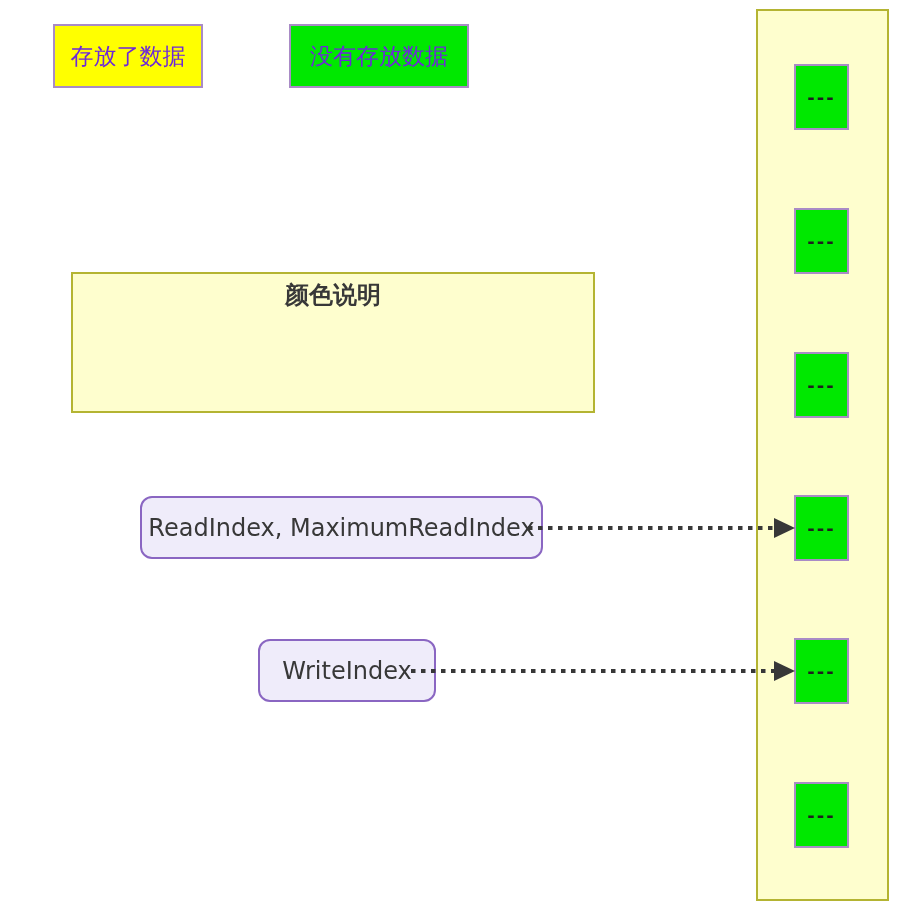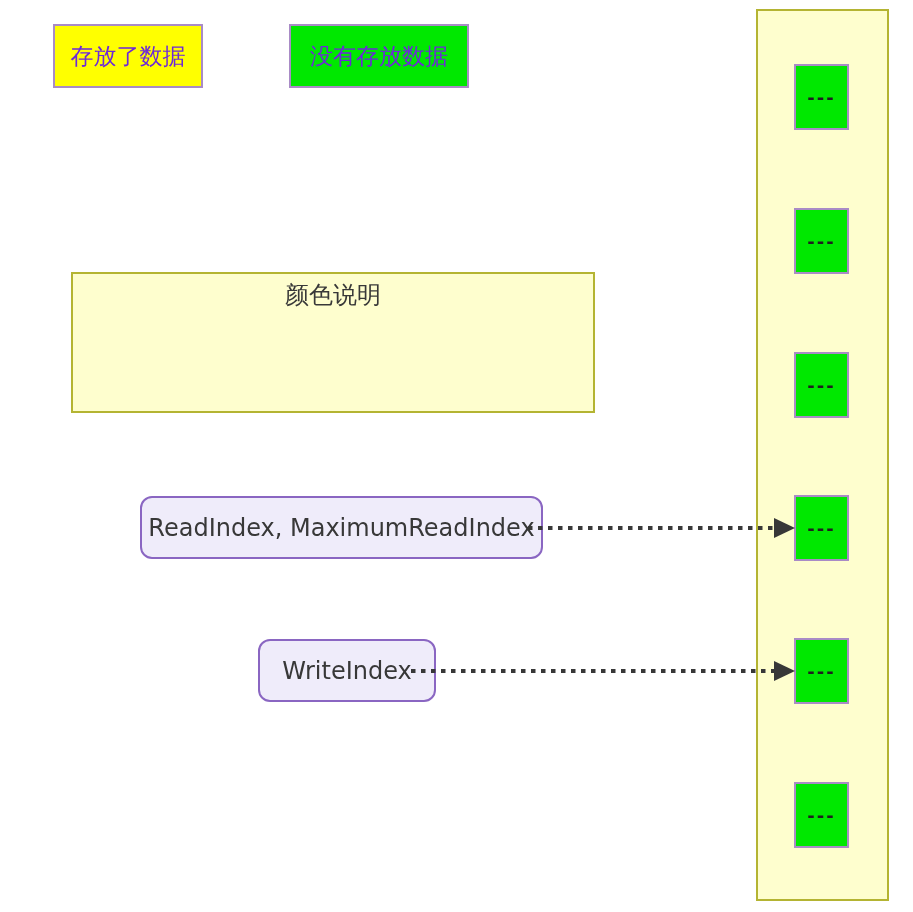--- a/index.html
+++ b/index.html
@@ -3,21 +3,21 @@
 <meta charset="utf-8">
 <style>
   html,body{margin:0;padding:0;}
   body{
     width:913px;height:912px;position:relative;background:#ffffff;
     font-family:"DejaVu Sans","Liberation Sans",sans-serif;
     color:#383838;overflow:hidden;
   }
   .panel{
     position:absolute;box-sizing:border-box;
-    background:#fefece;border:2px solid #b4b432;
+    background:#fefece;border:2px solid #b4b432;font-weight:bold;
   }
   
   .buffer-column{left:756px;top:9px;width:133px;height:892px;}
   .cell{
     position:absolute;box-sizing:border-box;left:794px;width:55px;height:66px;
     background:#00e800;border:2px solid #a98bc6;
     display:flex;align-items:center;justify-content:center;
     font-size:18px;font-weight:bold;letter-spacing:2px;color:#1f1f1f;
   }
   .cell-0{top:64px;} .cell-1{top:208px;} .cell-2{top:352px;}

